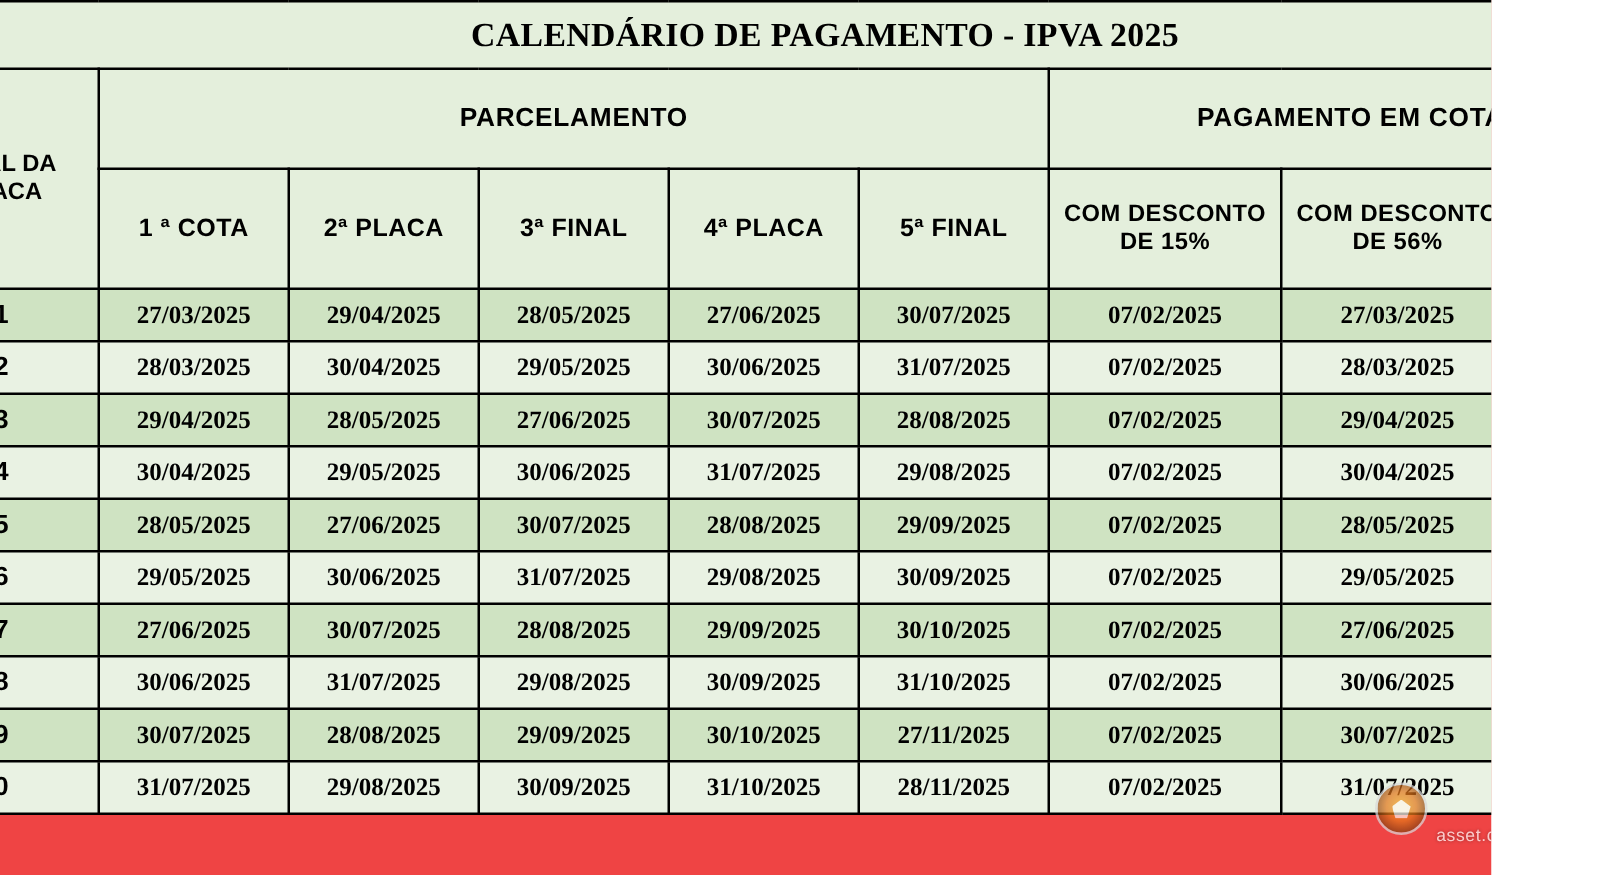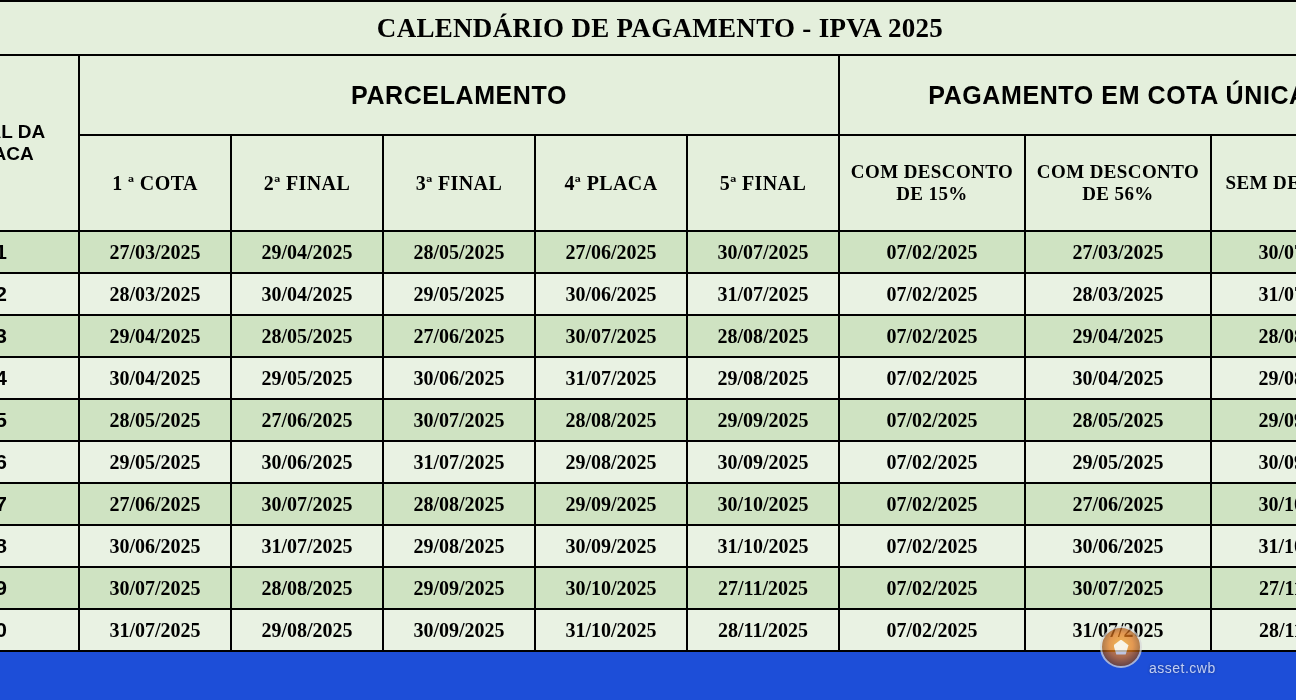--- a/index.html
+++ b/index.html
@@ -7,23 +7,23 @@
     padding: 0;
     background: #ffffff;
     width: 1296px;
     height: 700px;
     overflow: hidden;
     font-family: "Liberation Serif", serif;
   }
 
   .page {
     position: relative;
-    width: 1296px;
+    width: 1193px;
     height: 700px;
-    background: #1d4ed8;
+    background: #ef4444;
     overflow: hidden;
   }
 
   
   .table-wrap {
     position: absolute;
     left: -78px;
     top: 0px;
     width: 1460px;
   }
@@ -52,37 +52,37 @@
     font-size: 27px;
     letter-spacing: 0.3px;
     background: #e4efdc;
   }
 
   
   .group-cell {
     height: 78px;
     font-family: "Liberation Sans", sans-serif;
     font-weight: bold;
-    font-size: 25px;
+    font-size: 21px;
     letter-spacing: 0.6px;
   }
 
   
   .placa-cell {
     font-family: "Liberation Sans", sans-serif;
     font-weight: bold;
     font-size: 19px;
     line-height: 1.15;
     width: 156px;
   }
 
   
   .sub-cell {
     height: 94px;
-    font-family: Liberation Serif, serif;
+    font-family: Liberation Sans, sans-serif;
     font-weight: bold;
     font-size: 20px;
     letter-spacing: 0.4px;
     line-height: 1.15;
   }
 
   .sub-cell.small {
     font-size: 19px;
   }
 
@@ -171,21 +171,21 @@
         <tr>
           <td class="title-cell" colspan="9">CALENDÁRIO DE PAGAMENTO - IPVA 2025</td>
         </tr>
         <tr>
           <td class="placa-cell" rowspan="2">FINAL DA PLACA</td>
           <td class="group-cell" colspan="5">PARCELAMENTO</td>
           <td class="group-cell" colspan="3">PAGAMENTO EM COTA ÚNICA</td>
         </tr>
         <tr>
           <td class="sub-cell">1 ª COTA</td>
-          <td class="sub-cell">2ª FINAL</td>
+          <td class="sub-cell">2ª PLACA</td>
           <td class="sub-cell">3ª FINAL</td>
           <td class="sub-cell">4ª PLACA</td>
           <td class="sub-cell">5ª FINAL</td>
           <td class="sub-cell small">COM DESCONTO DE 15%</td>
           <td class="sub-cell small">COM DESCONTO DE 56%</td>
           <td class="sub-cell small">SEM DESCONTO</td>
         </tr>
       </thead>
       <tbody>
         <tr class="odd">

